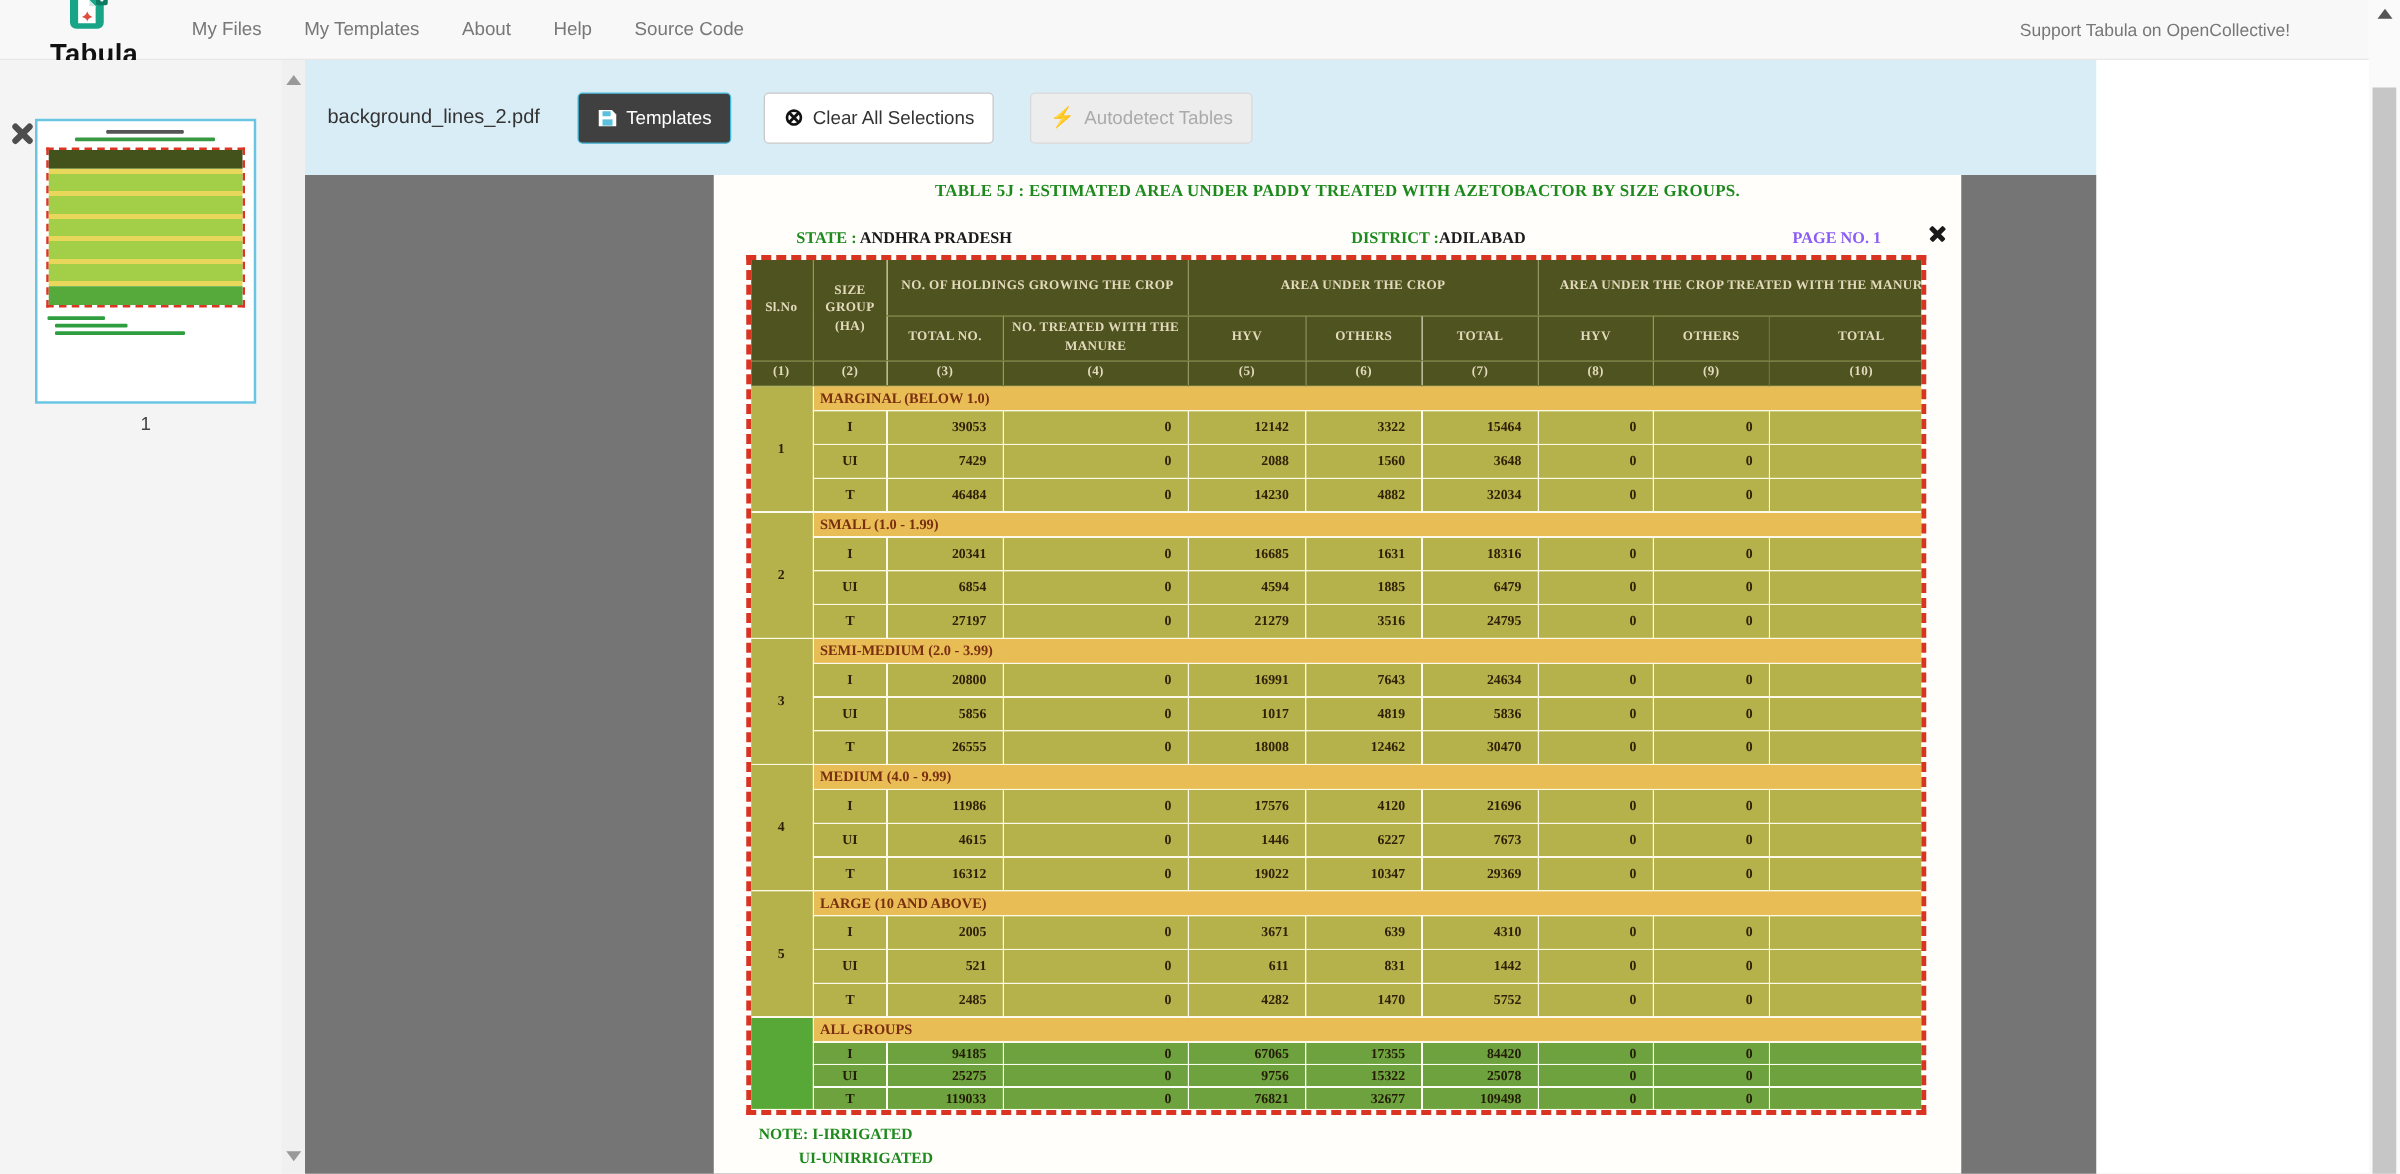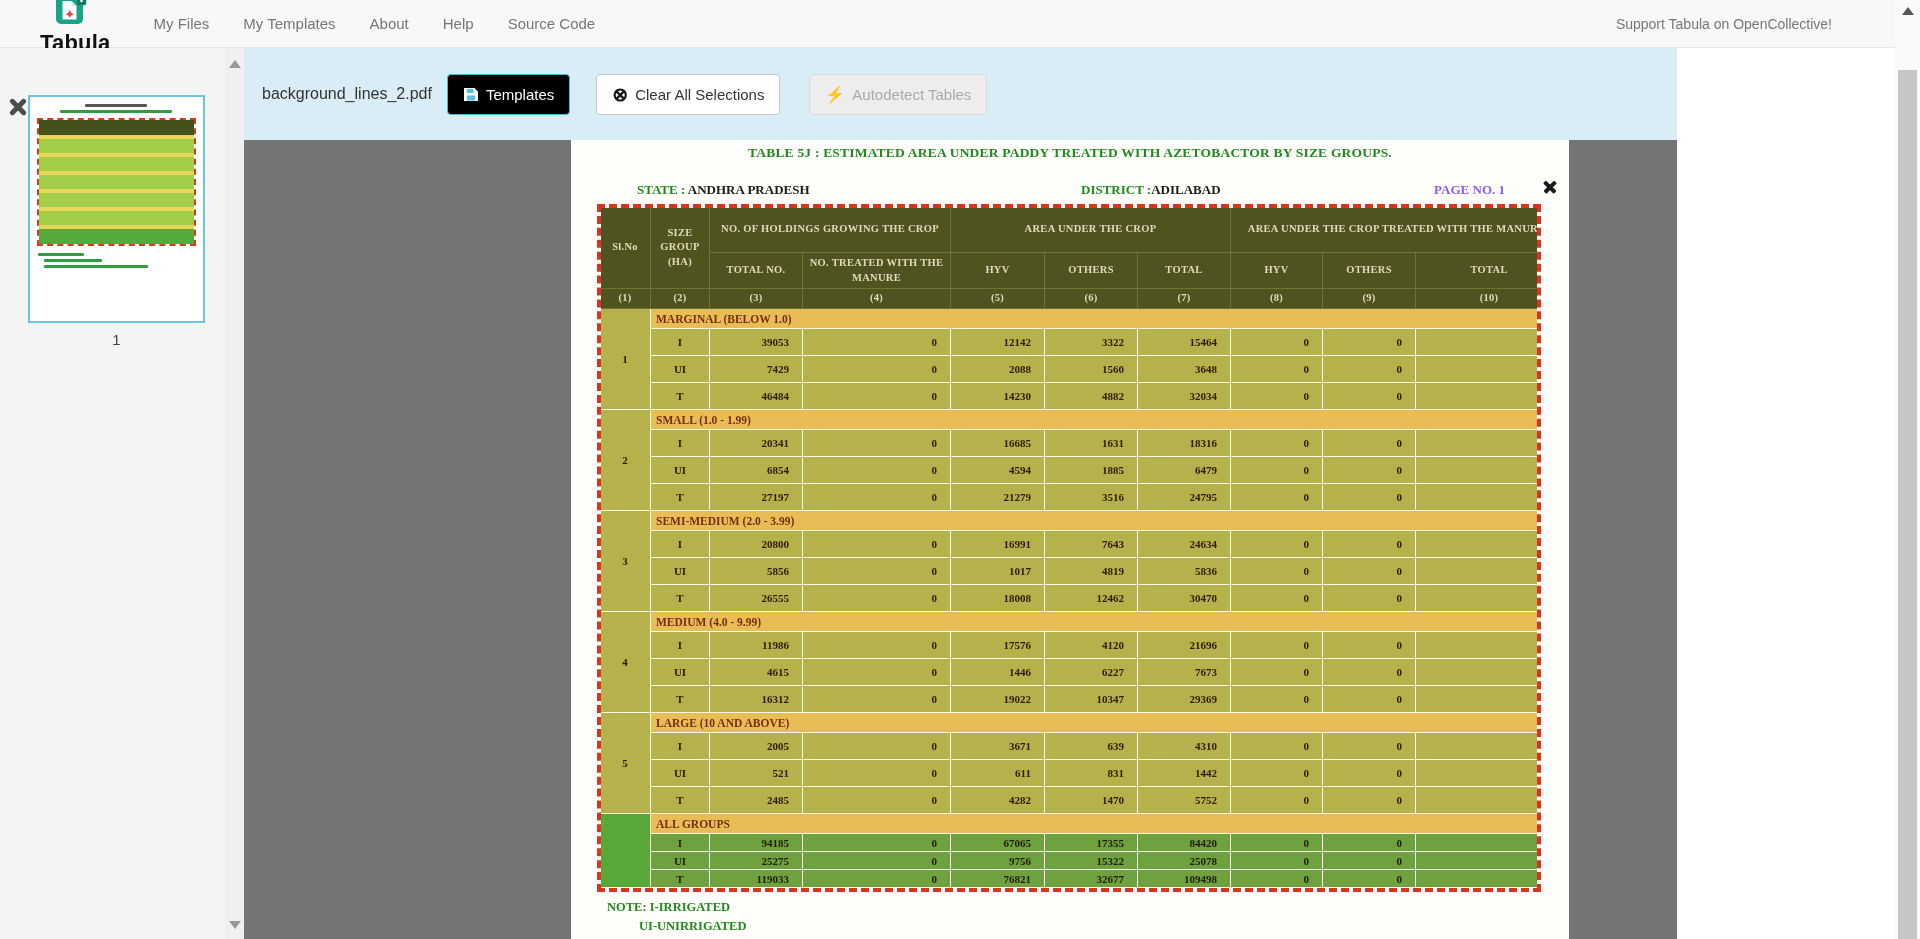--- a/index.html
+++ b/index.html
@@ -39,21 +39,21 @@
   .bscroll { position:absolute; right:0; top:0; width:25px; height:939px; background:#fafafa; }
   .bscroll .barrow { position:absolute; left:50%; transform:translateX(-50%); top:7px; width:0; height:0; border-left:6px solid transparent; border-right:6px solid transparent; border-bottom:8px solid #555; cursor:pointer; }
   .bthumb { position:absolute; left:3px; top:70px; width:19px; bottom:0; background:#c6c6c6; cursor:pointer; }
 
   
   .viewer { position:absolute; left:244px; top:48px; width:1433px; bottom:0; display:flex; flex-direction:column; }
   .toolbar { height:92px; background:#d9edf7; display:flex; align-items:center; flex:none; }
   .filename { margin-left:18px; font-size:16px; color:#333; }
   .btn { height:41px; display:flex; align-items:center; border-radius:4px; font-size:15px; padding:0 15px; cursor:pointer; white-space:nowrap; }
   .btn .bicon { margin-right:7px; display:flex; align-items:center; }
-  .btn-templates { margin-left:15px; background:#000000; border:1px solid #46b8da; color:#fff; }
+  .btn-templates { margin-left:30px; background:#404040; border:1px solid #46b8da; color:#fff; }
   .btn-clear { margin-left:26px; background:#fff; border:1px solid #c8c8c8; color:#333; }
   .btn-clear .bicon { font-size:19px; font-weight:bold; color:#111; }
   .btn-auto { margin-left:29px; background:#ededed; border:1px solid #d9d9d9; color:#aaa; cursor:default; }
   .btn-auto .bicon { font-size:16px; color:#aaa; }
   .btn-export { margin-left:auto; margin-right:45px; background:#5cb85c; border:1px solid #4cae4c; color:#fff; font-size:15px; }
 
   .main { flex:1; background:#757575; position:relative; overflow:hidden; }
   .page { position:absolute; left:327px; top:0; width:998px; height:799px; background:#fffefb; font-family:"Liberation Serif", serif; }
 
   .doc-title { position:absolute; left:0; top:5px; width:100%; text-align:center; font-size:13.5px; font-weight:bold; color:#1e8a1e; letter-spacing:0.2px; }

